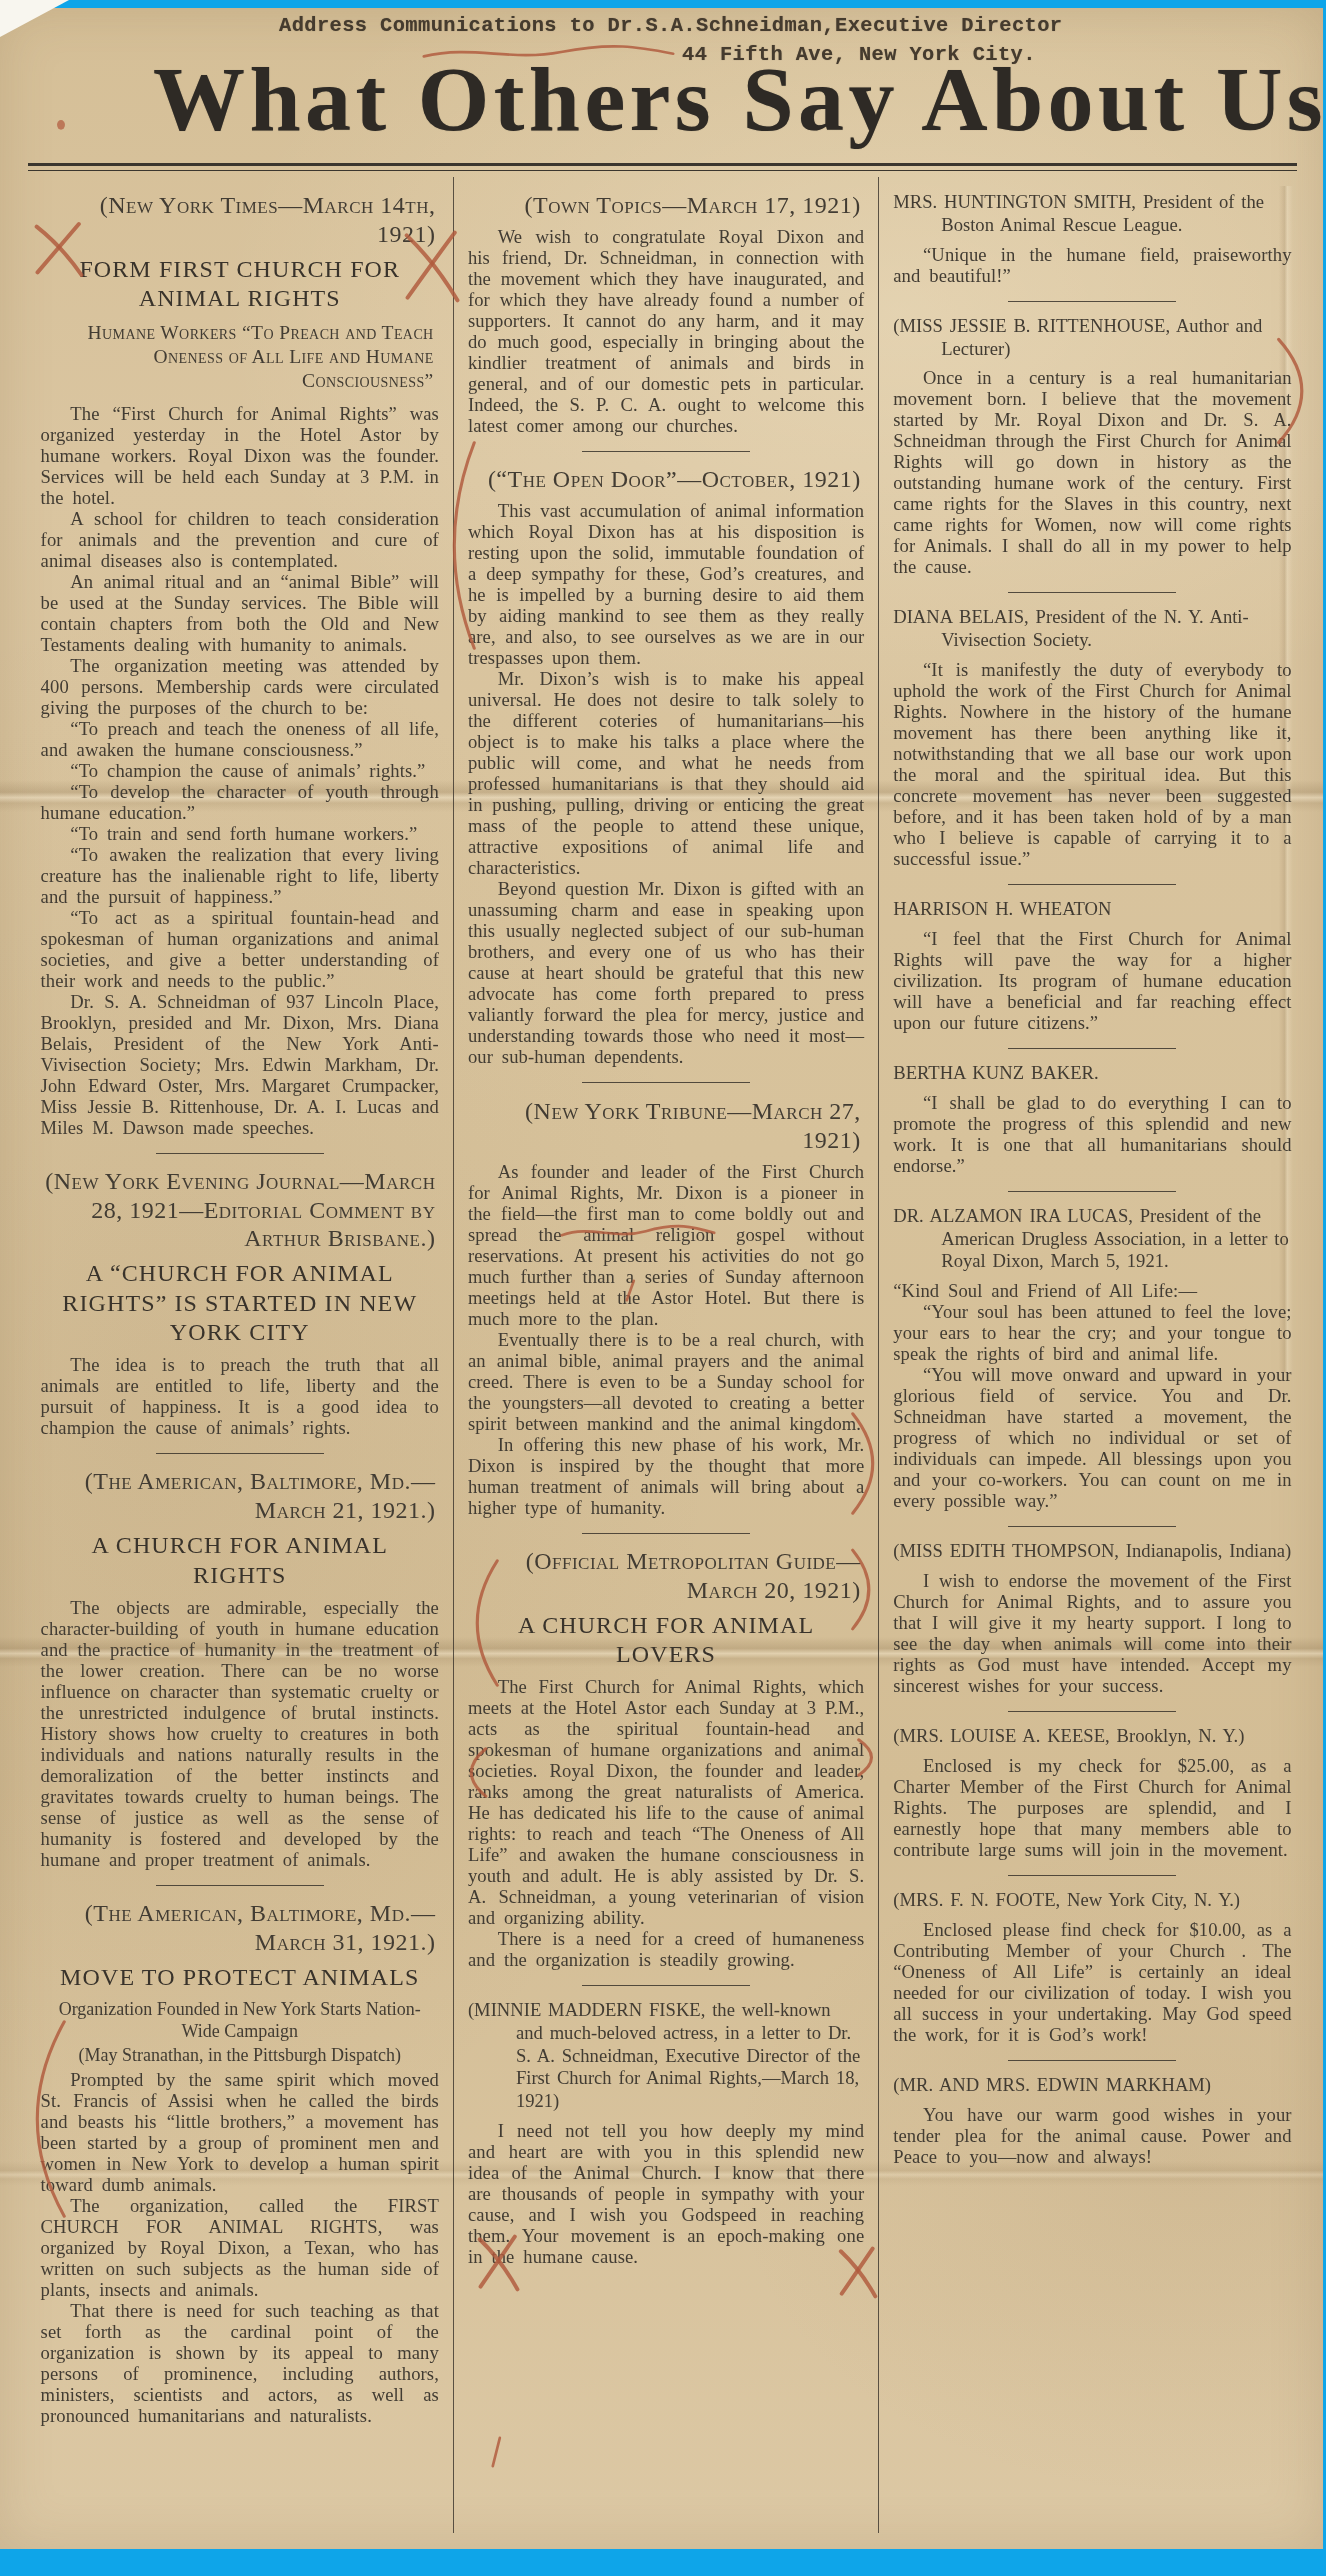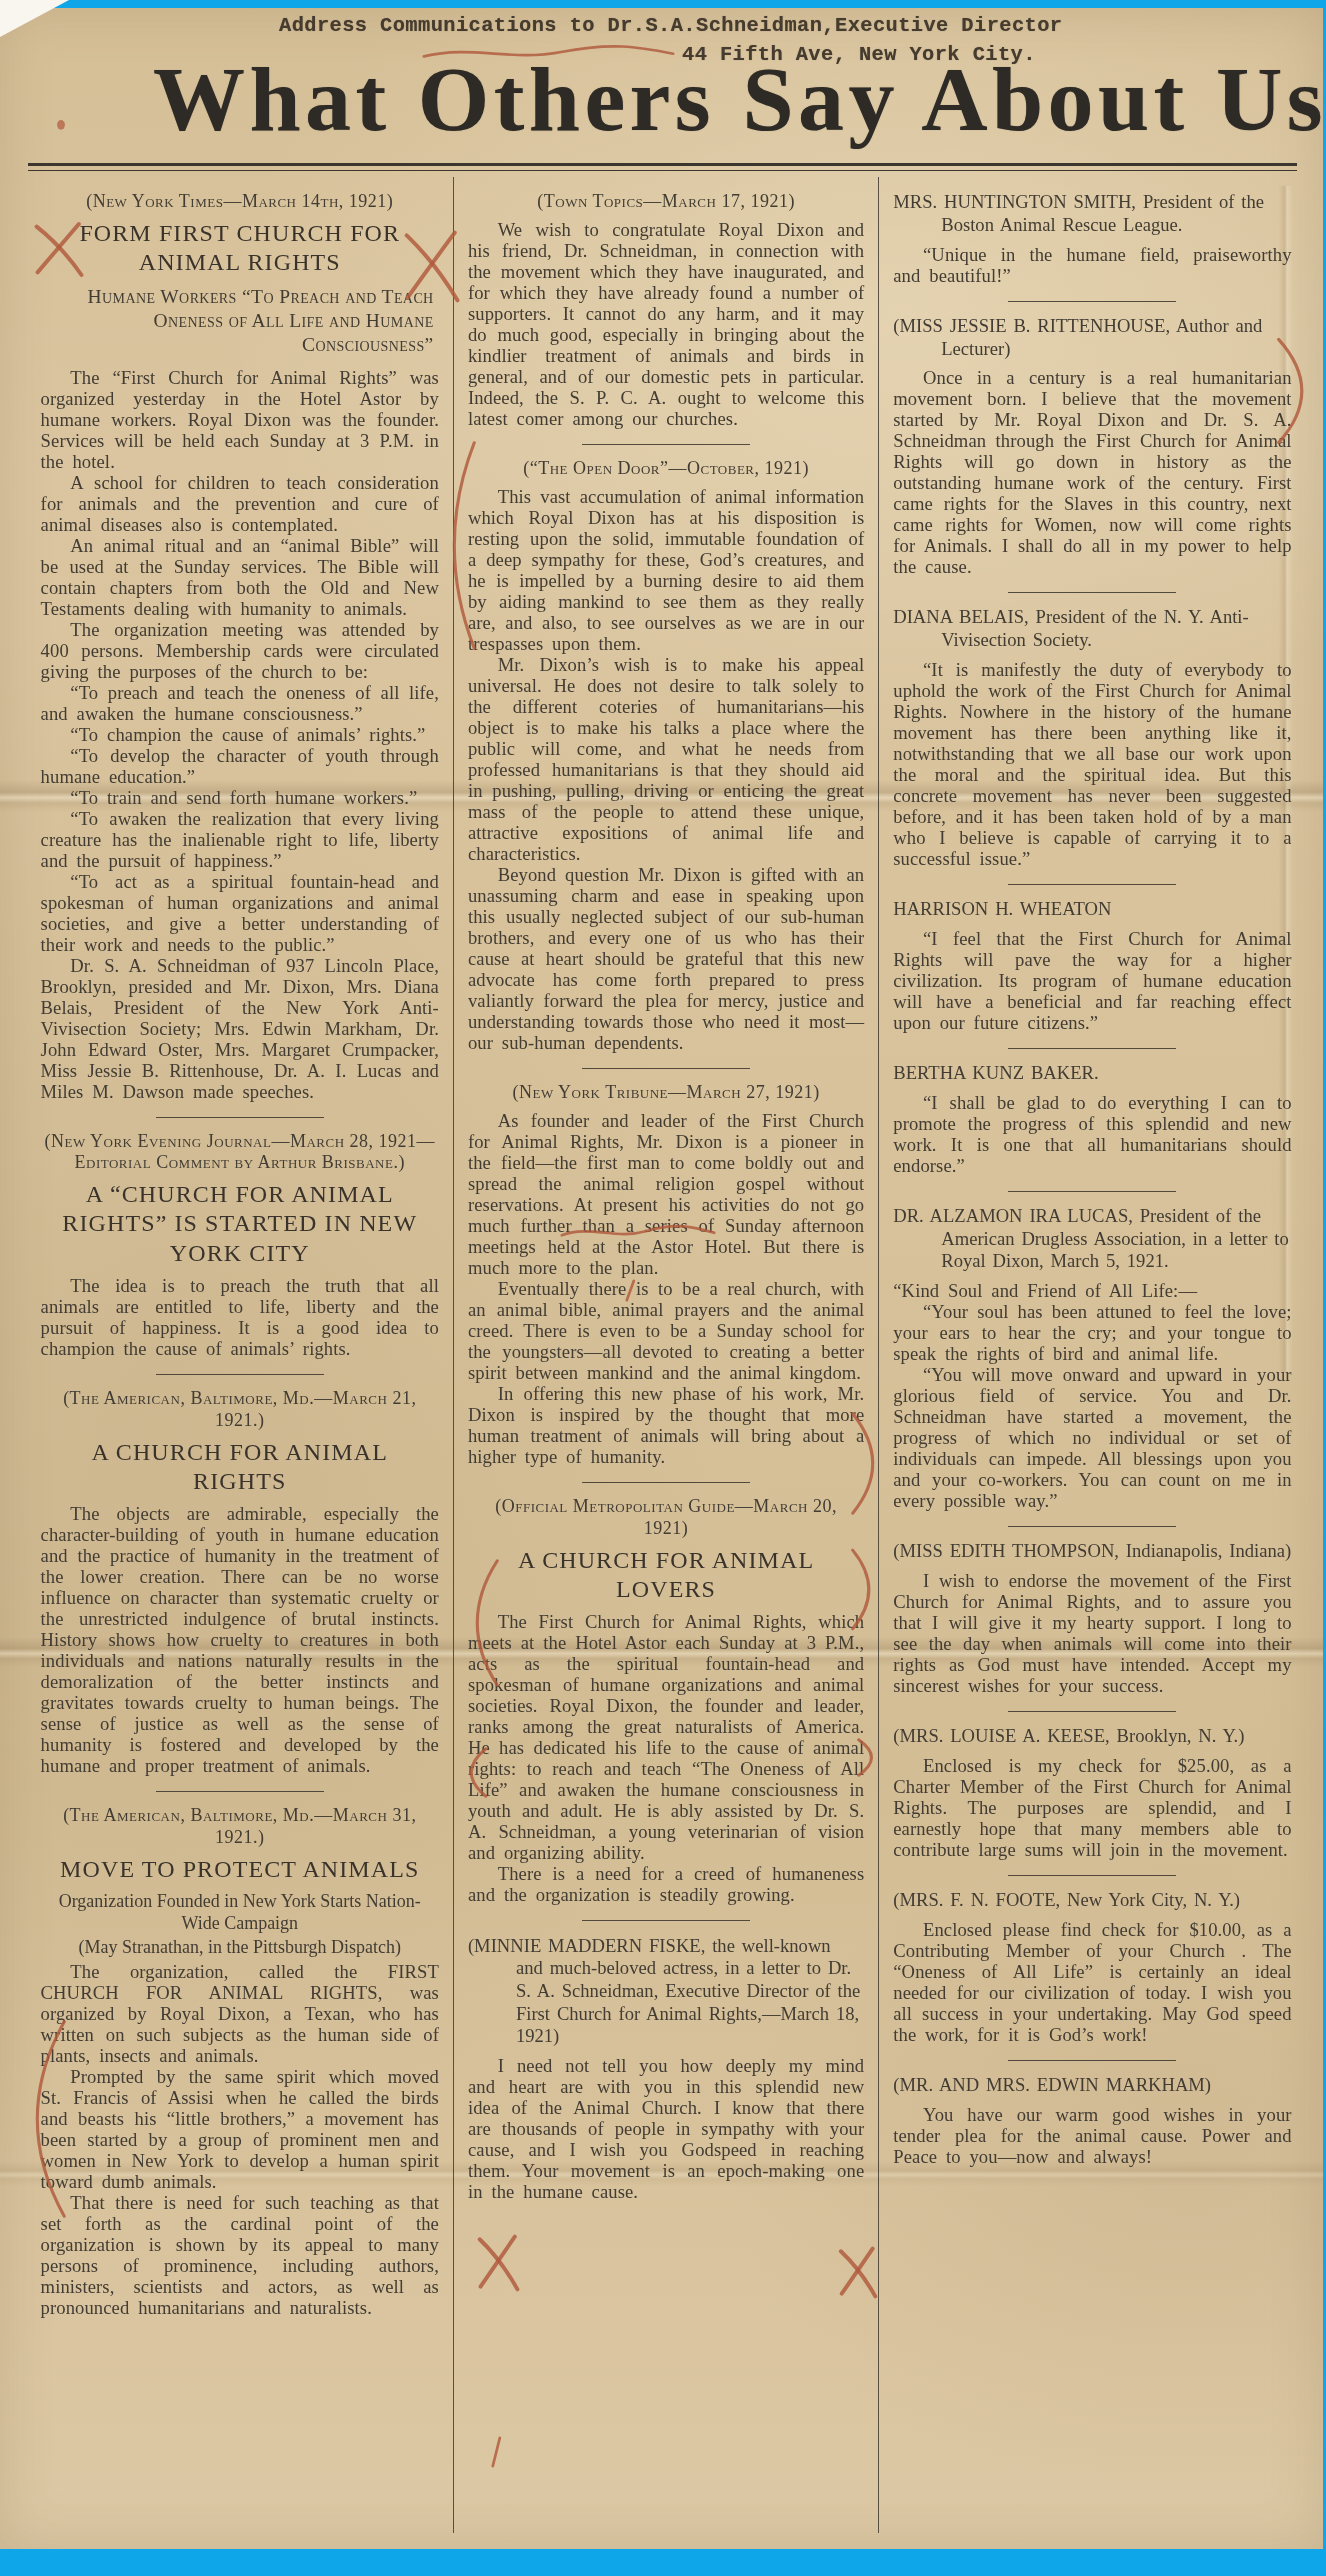--- a/index.html
+++ b/index.html
@@ -52,21 +52,21 @@
     width:33.333%;box-sizing:border-box;padding:5.3px 14px 0 14px;
     overflow:hidden;height:2356px;
   }
   .col.mid{border-left:1.8px solid rgba(56,50,42,.8);border-right:1.8px solid rgba(56,50,42,.8);}
   .b-para{
     text-align:justify;text-indent:1.6em;margin:0;
     font-size:18.6px;line-height:21px;word-spacing:.22em;letter-spacing:0.1px;
   }
   .b-para.noindent{text-indent:0;}
   .b-source{
-    text-align:center;font-variant:small-caps;font-size:18px;line-height:1.2;
+    text-align:right;font-variant:small-caps;font-size:24px;line-height:1.2;
     letter-spacing:0.5px;margin:8.9px 3.5px 6.2px 3.5px;
   }
   .b-headline{
     text-align:center;font-size:24px;line-height:1.22;letter-spacing:1.1px;
     margin:5.3px 8.9px 7px 8.9px;color:#39332b;
   }
   .b-subhead{
     text-align:right;font-variant:small-caps;font-size:19.5px;line-height:1.25;
     letter-spacing:0.4px;margin:3.5px 5.3px 8.9px 5.3px;
   }
@@ -119,22 +119,22 @@
         <div class="b-para">The idea is to preach the truth that all animals are entitled to life, liberty and the pursuit of happiness. It is a good idea to champion the cause of animals’ rights.</div>
         <div class="b-rule"></div>
         <div class="b-source">(The American, Baltimore, Md.—March 21, 1921.)</div>
         <div class="b-headline">A CHURCH FOR ANIMAL RIGHTS</div>
         <div class="b-para">The objects are admirable, especially the character-building of youth in humane education and the practice of humanity in the treatment of the lower creation. There can be no worse influence on character than systematic cruelty or the unrestricted indulgence of brutal instincts. History shows how cruelty to creatures in both individuals and nations naturally results in the demoralization of the better instincts and gravitates towards cruelty to human beings. The sense of justice as well as the sense of humanity is fostered and developed by the humane and proper treatment of animals.</div>
         <div class="b-rule"></div>
         <div class="b-source">(The American, Baltimore, Md.—March 31, 1921.)</div>
         <div class="b-headline">MOVE TO PROTECT ANIMALS</div>
         <div class="b-byline">Organization Founded in New York Starts Nation-Wide Campaign</div>
         <div class="b-byline">(May Stranathan, in the Pittsburgh Dispatch)</div>
+        <div class="b-para">Prompted by the same spirit which moved St. Francis of Assisi when he called the birds and beasts his “little brothers,” a movement has been started by a group of prominent men and women in New York to develop a human spirit toward dumb animals.</div>
         <div class="b-para">The organization, called the FIRST CHURCH FOR ANIMAL RIGHTS, was organized by Royal Dixon, a Texan, who has written on such subjects as the human side of plants, insects and animals.</div>
-        <div class="b-para">Prompted by the same spirit which moved St. Francis of Assisi when he called the birds and beasts his “little brothers,” a movement has been started by a group of prominent men and women in New York to develop a human spirit toward dumb animals.</div>
         <div class="b-para">That there is need for such teaching as that set forth as the cardinal point of the organization is shown by its appeal to many persons of prominence, including authors, ministers, scientists and actors, as well as pronounced humanitarians and naturalists.</div>
       </div>
       <div class="col mid">
         <div class="b-source">(Town Topics—March 17, 1921)</div>
         <div class="b-para">We wish to congratulate Royal Dixon and his friend, Dr. Schneidman, in connection with the movement which they have inaugurated, and for which they have already found a number of supporters. It cannot do any harm, and it may do much good, especially in bringing about the kindlier treatment of animals and birds in general, and of our domestic pets in particular. Indeed, the S. P. C. A. ought to welcome this latest comer among our churches.</div>
         <div class="b-rule"></div>
         <div class="b-source">(“The Open Door”—October, 1921)</div>
         <div class="b-para">This vast accumulation of animal information which Royal Dixon has at his disposition is resting upon the solid, immutable foundation of a deep sympathy for these, God’s creatures, and he is impelled by a burning desire to aid them by aiding mankind to see them as they really are, and also, to see ourselves as we are in our trespasses upon them.</div>
         <div class="b-para">Mr. Dixon’s wish is to make his appeal universal. He does not desire to talk solely to the different coteries of humanitarians—his object is to make his talks a place where the public will come, and what he needs from professed humanitarians is that they should aid in pushing, pulling, driving or enticing the great mass of the people to attend these unique, attractive expositions of animal life and characteristics.</div>
         <div class="b-para">Beyond question Mr. Dixon is gifted with an unassuming charm and ease in speaking upon this usually neglected subject of our sub-human brothers, and every one of us who has their cause at heart should be grateful that this new advocate has come forth prepared to press valiantly forward the plea for mercy, justice and understanding towards those who need it most—our sub-human dependents.</div>

